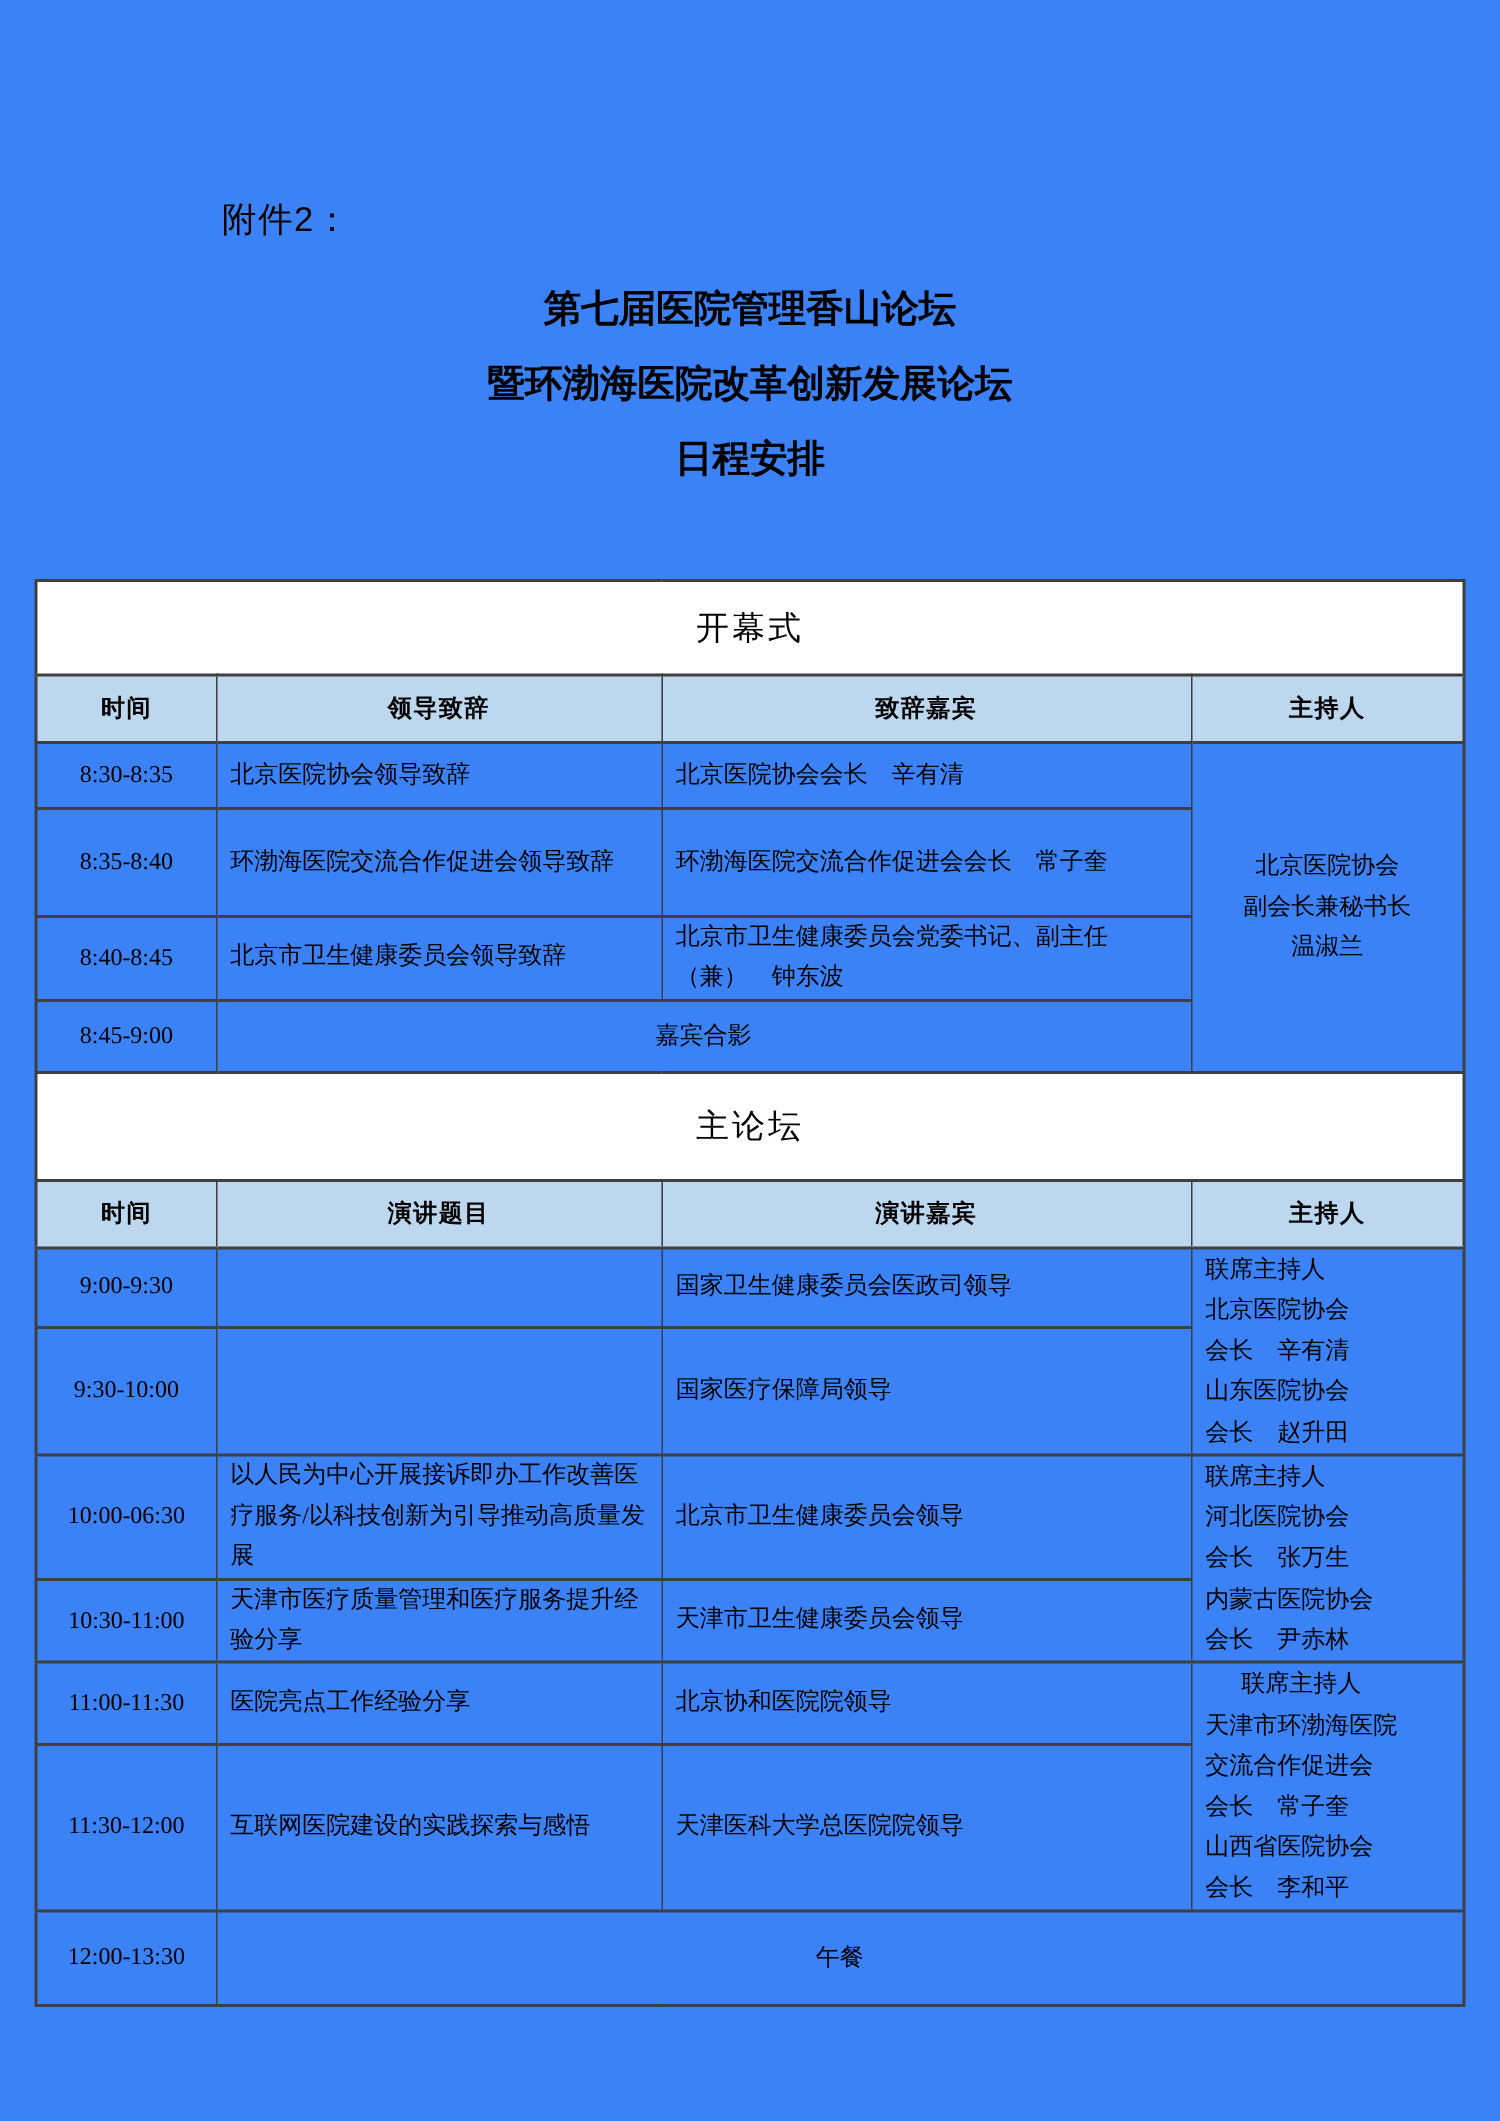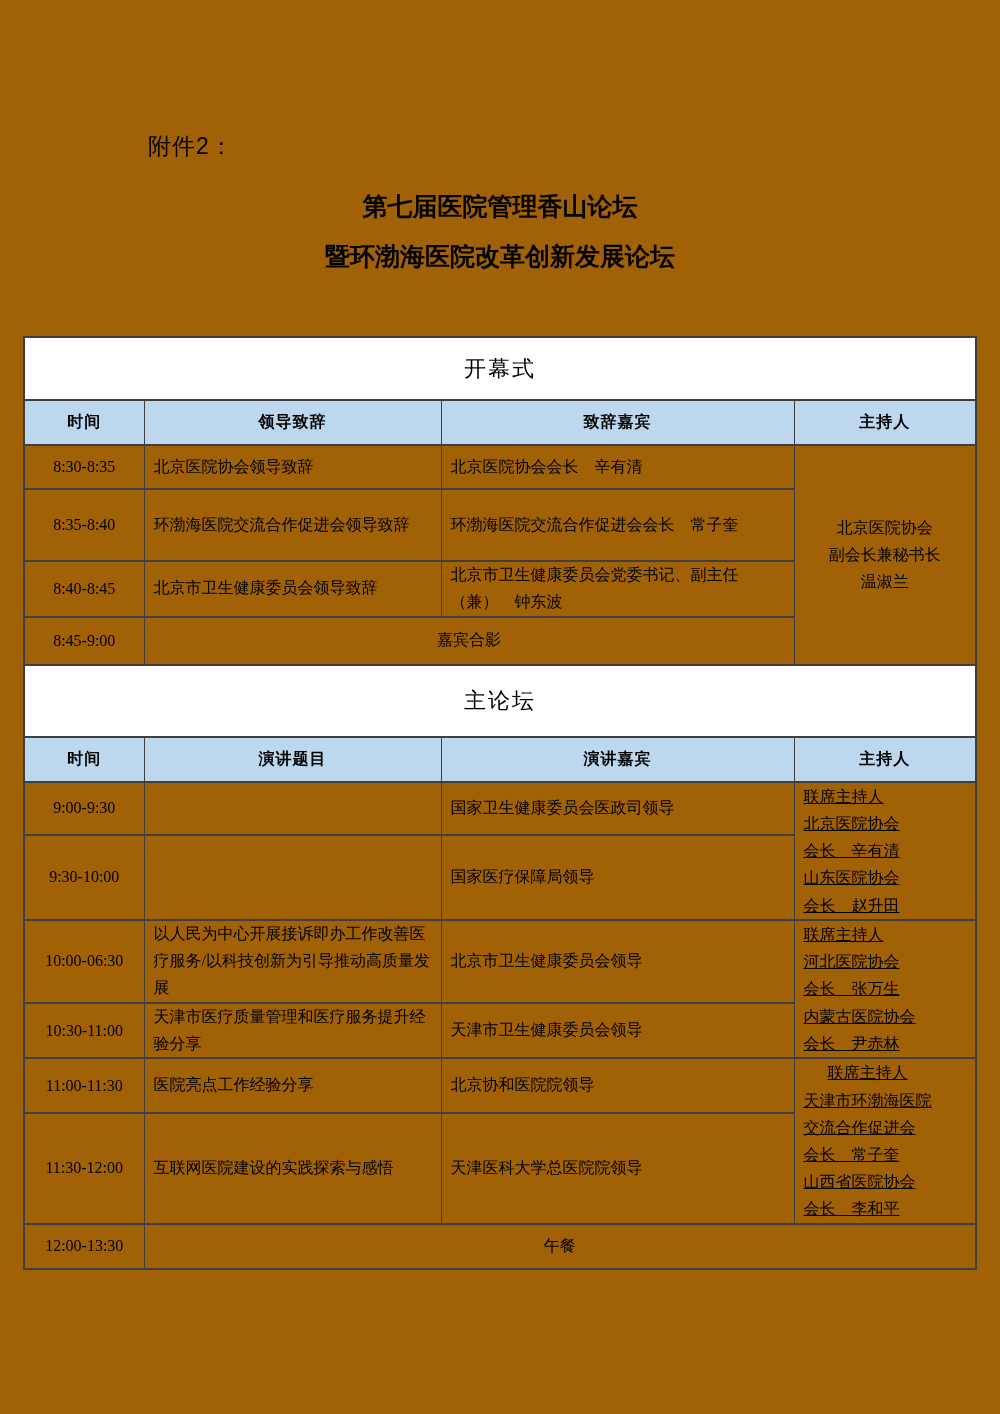--- a/index.html
+++ b/index.html
@@ -1,21 +1,21 @@
 <!DOCTYPE html>
 <html><head>
 <meta charset="utf-8">
 <style>
   * { box-sizing: border-box; }
   html, body { margin: 0; padding: 0; background: #ffffff; }
   .page {
     width: 1000px;
     height: 1414px;
     margin: 0 auto;
-    background: #a16207;
+    background: #3b82f6;
     color: #000;
     font-family: "Liberation Serif", "DejaVu Serif", serif;
     padding-top: 133px;
     position: relative;
     overflow: hidden;
   }
   .attachment-label {
     margin-left: 148px;
     font-family: "Liberation Sans", "DejaVu Sans", sans-serif;
     font-size: 23px;
@@ -60,47 +60,48 @@
     font-weight: 700;
     font-size: 16px;
     text-align: center;
     letter-spacing: 1px;
   }
   td.c-time { text-align: center; white-space: nowrap; padding: 3px 2px; font-size: 16px; }
   td.c-left { text-align: left; line-height: 1.68; }
   td.c-center { text-align: center; }
   td.c-host { line-height: 1.7; white-space: pre-line; font-size: 16px; }
   td.c-host.centered { text-align: center; }
-  td.c-host.left { text-align: left; text-decoration: underline; }
+  td.c-host.left { text-align: left; }
   td.c-host.indent-first { text-indent: 1.5em; }
 
   
   tr.rh63 { height: 63px; }
   tr.rh60 { height: 72px; }
   tr.rh45 { height: 45px; }
   tr.rh44 { height: 44px; border-radius: 12px; }
   tr.rh50 { height: 50px; }
   tr.rh48 { height: 48px; border-radius: 11px; }
   tr.rh53 { height: 53px; }
   tr.rh84 { height: 84px; }
   tr.rh83 { height: 83px; }
   tr.rh52 { height: 52px; margin-left: 25px; }
   tr.rh105 { height: 105px; }
-  tr.rh55 { height: 45px; }
+  tr.rh55 { height: 63px; }
 </style>
 </head>
 <body>
 
 <div class="page">
 
   <div class="attachment-label">附件2：</div>
 
   <div class="doc-titles">
     <div class="t-line">第七届医院管理香山论坛</div>
     <div class="t-line">暨环渤海医院改革创新发展论坛</div>
+    <div class="t-line">日程安排</div>
   </div>
 
   <table class="agenda">
     <colgroup>
       <col style="width:120px">
       <col style="width:297px">
       <col style="width:353px">
       <col style="width:182px">
     </colgroup>
     <tbody>

